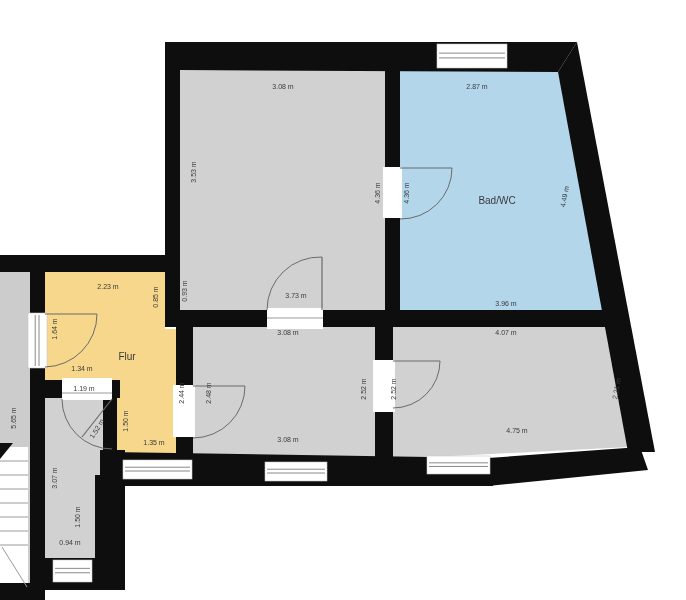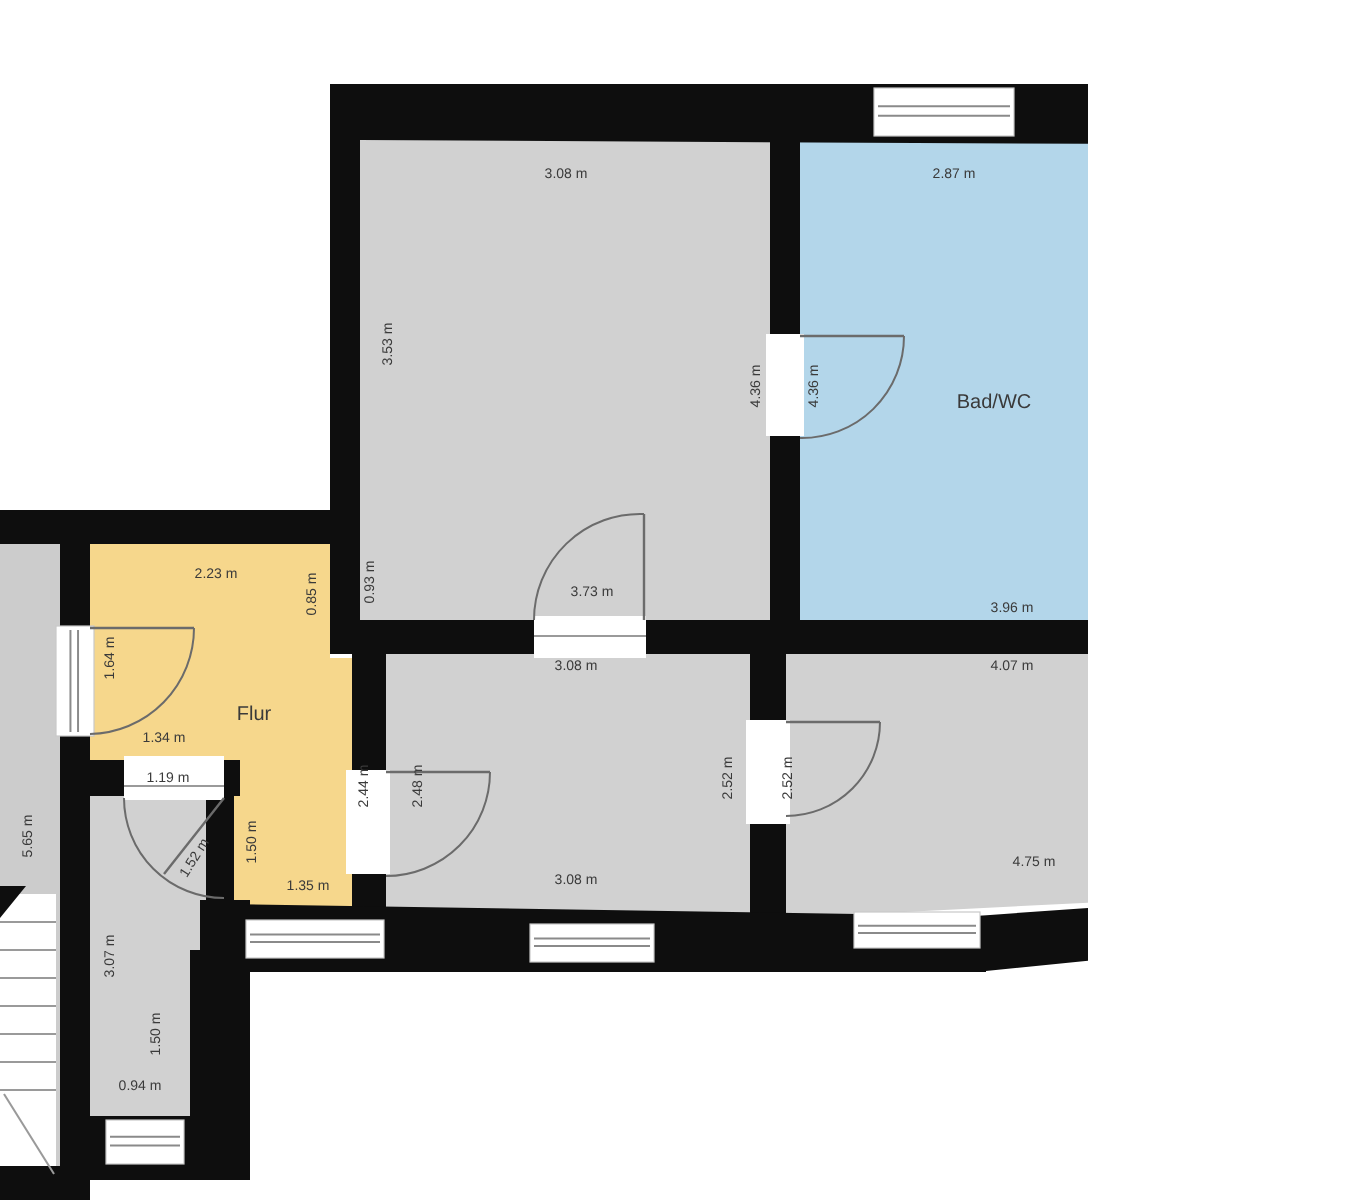--- a/index.html
+++ b/index.html
@@ -1,16 +1,16 @@
 <!DOCTYPE html>
 <html><head>
 <meta charset="utf-8">
 <style>
   html,body{margin:0;padding:0;background:#ffffff;}
-  .stage{width:544px;height:600px;position:relative;background:#ffffff;overflow:hidden;
+  .stage{width:686px;height:600px;position:relative;background:#ffffff;overflow:hidden;
          font-family:"Liberation Sans", sans-serif;}
   svg{display:block;}
   text{font-family:"Liberation Sans", sans-serif;}
 </style>
 </head>
 <body>
 
 <div class="stage">
   <svg id="plan" width="686" height="600" viewBox="0 0 686 600" xmlns="http://www.w3.org/2000/svg">
       <rect x="0" y="0" width="686" height="600" fill="#ffffff"></rect>

